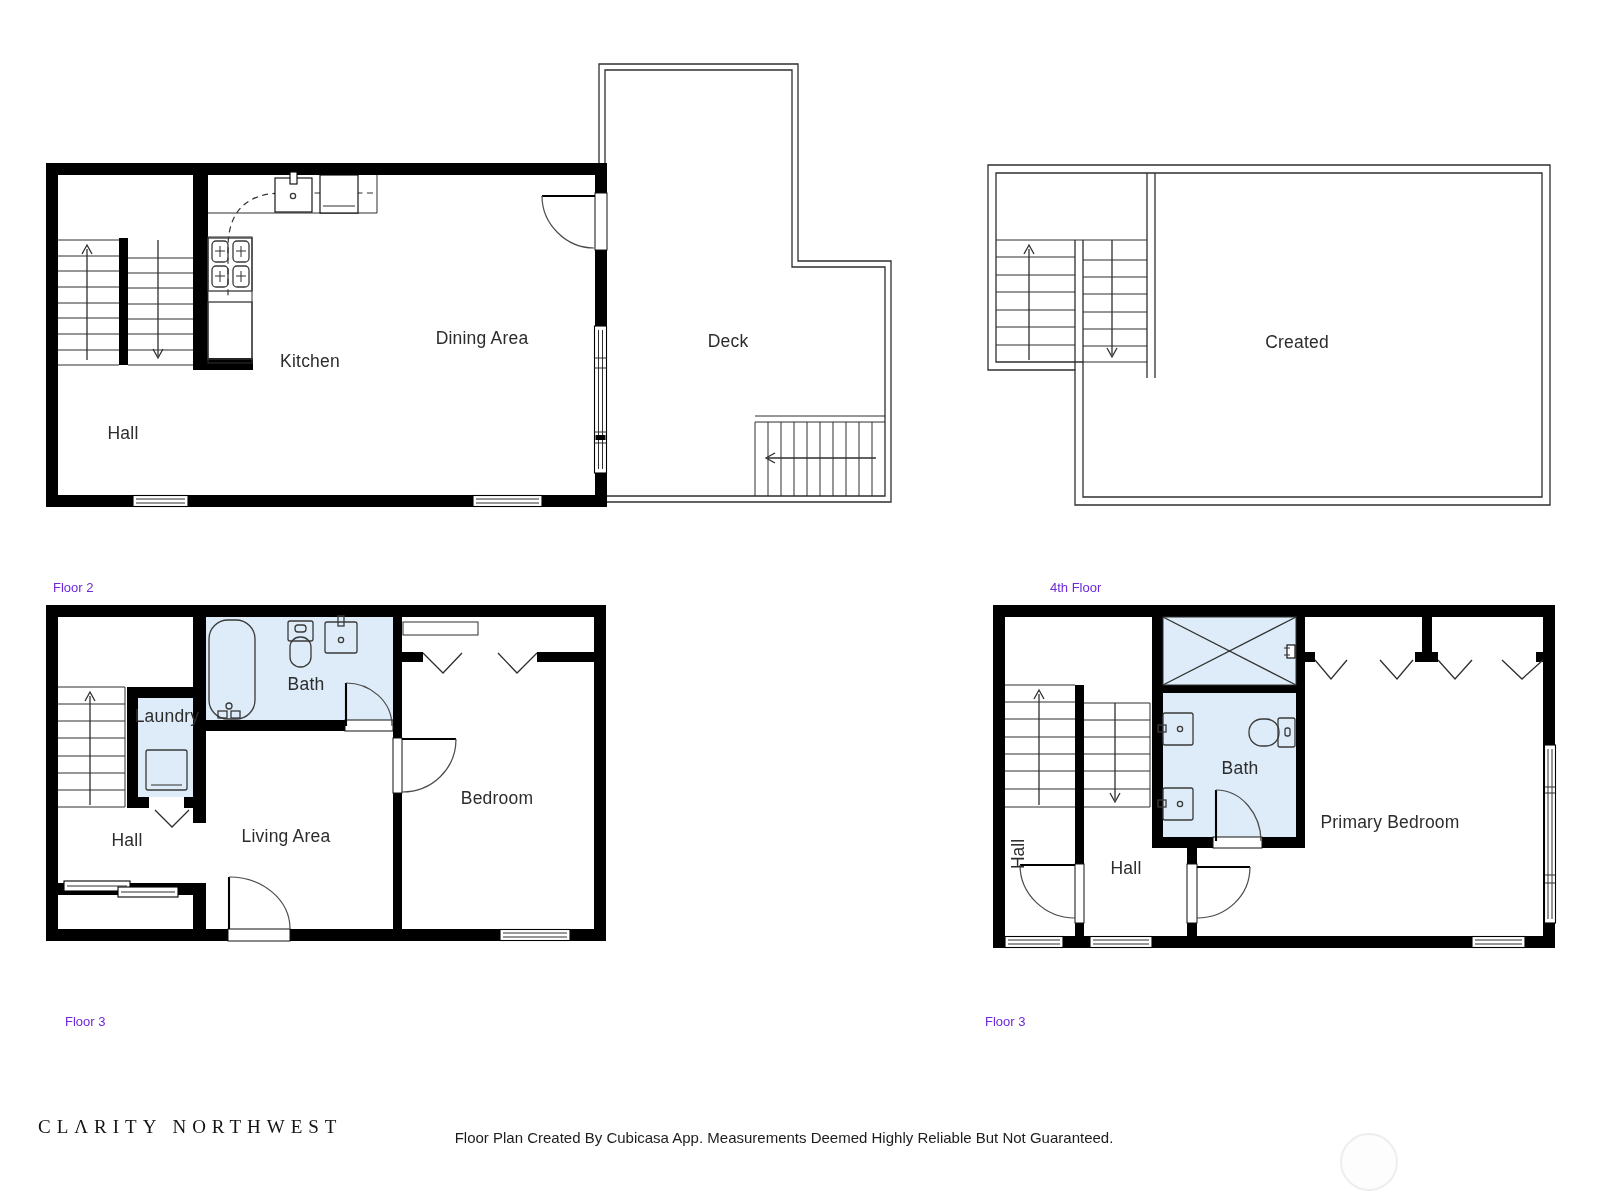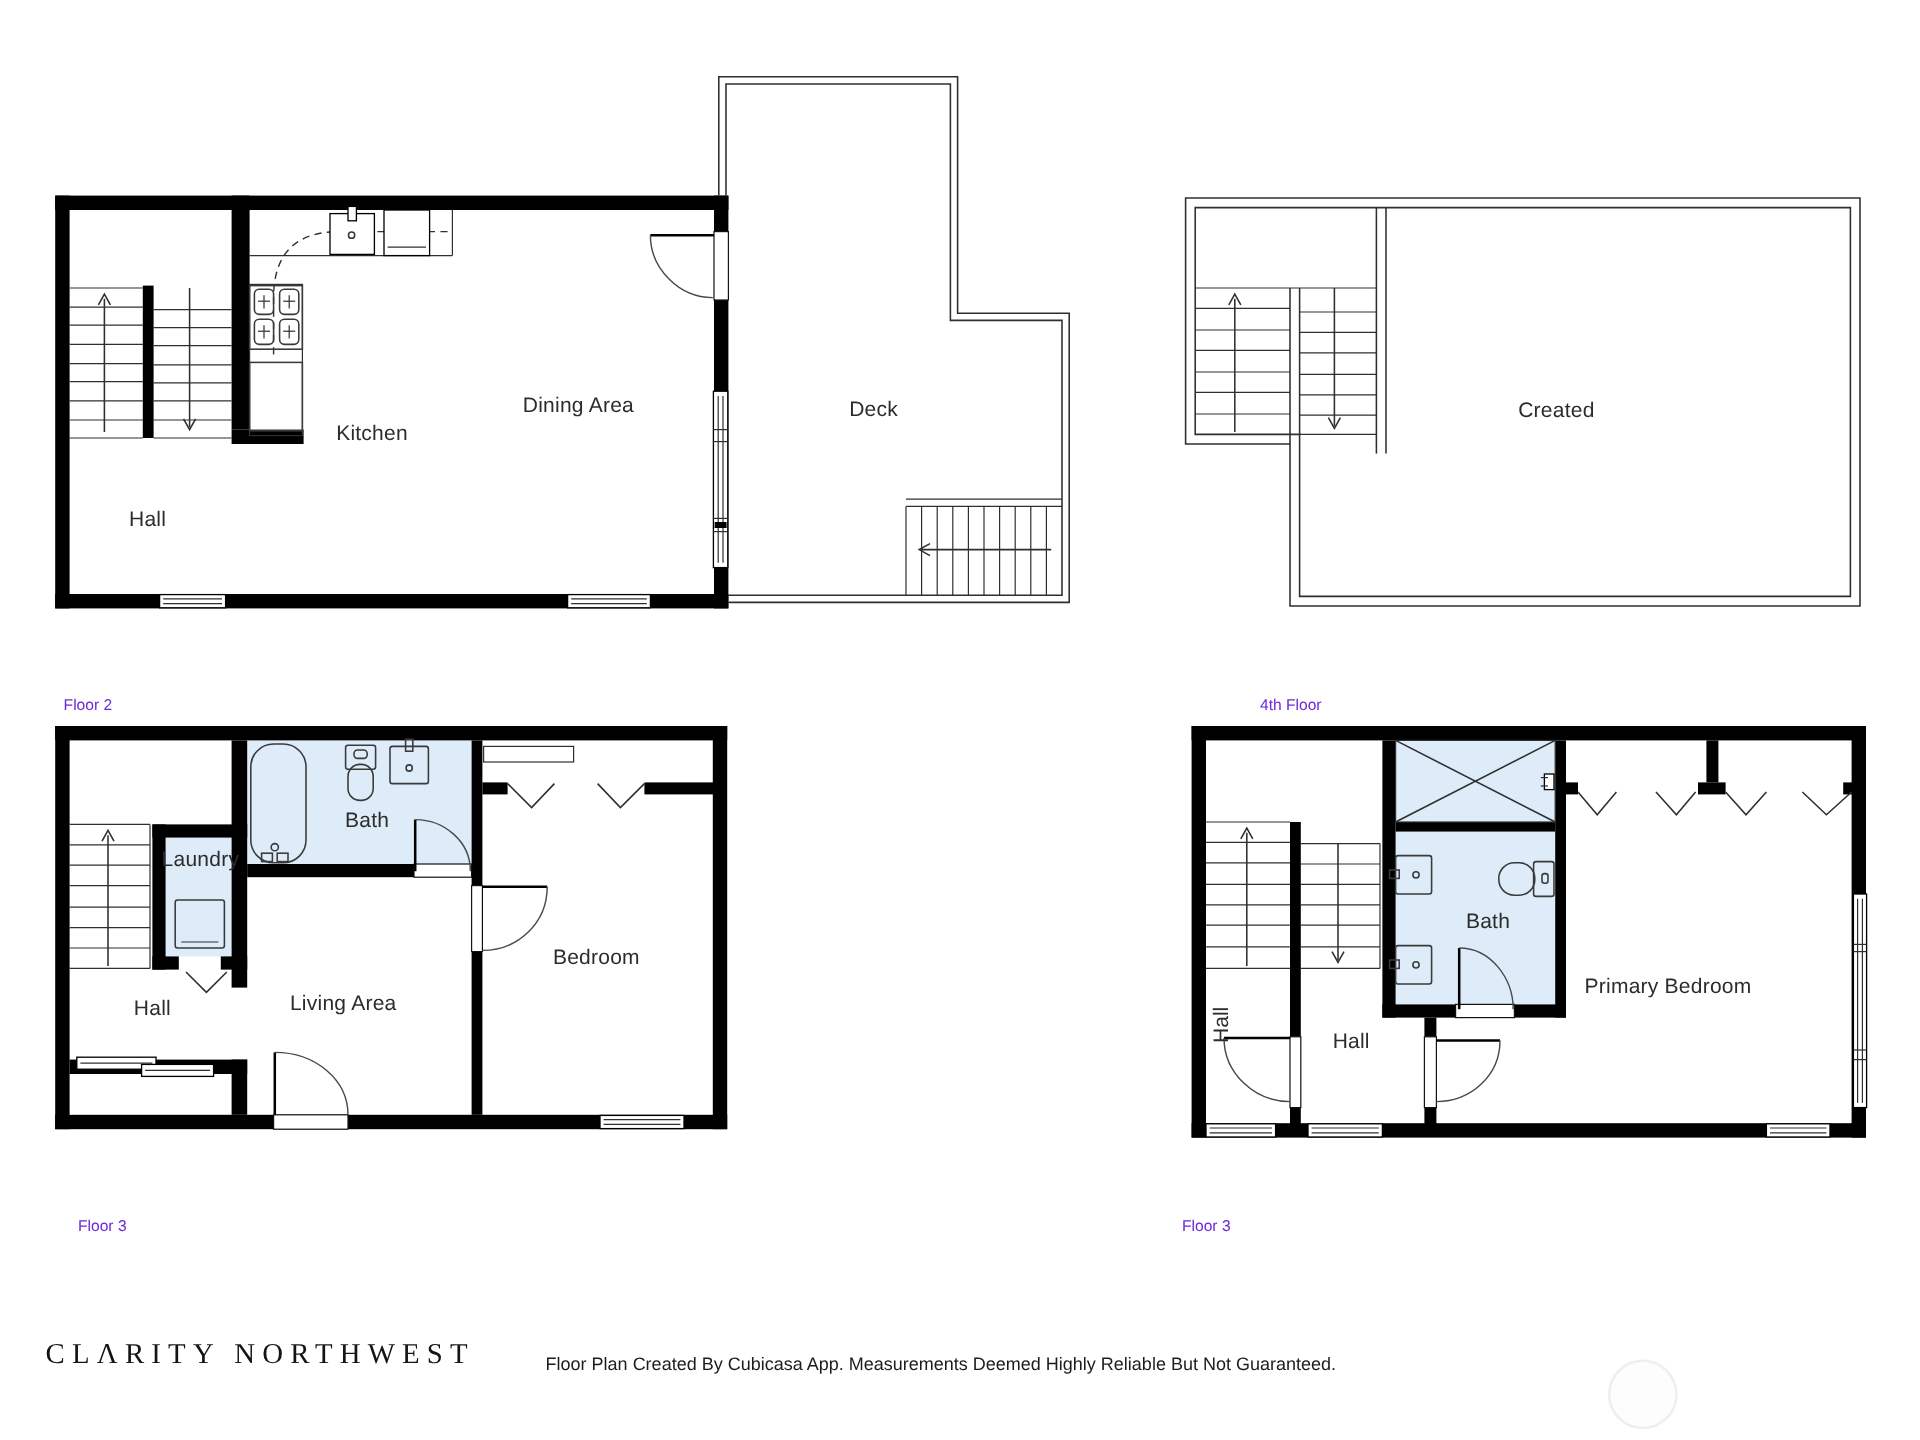--- a/index.html
+++ b/index.html
@@ -14,21 +14,21 @@
   .arc {stroke:#4a4a4a;stroke-width:1.2;fill:none;}
   .win {fill:#ffffff;stroke:#000;stroke-width:1.1;}
   .jamb{fill:#ffffff;stroke:#111;stroke-width:1;}
   .dash{stroke:#333;stroke-width:1.2;fill:none;stroke-dasharray:6 4.5;}
   .lbl{position:absolute;transform:translate(-50%,-50%);font-size:17.5px;color:#2c2c2c;
        white-space:nowrap;letter-spacing:.2px;}
   .lbl-vert{position:absolute;transform:translate(-50%,-50%) rotate(-90deg);font-size:17.5px;
        color:#2c2c2c;white-space:nowrap;}
   .title{position:absolute;font-size:13px;color:#6d28d9;white-space:nowrap;margin-top:32px;}
   .logo{position:absolute;left:38px;top:1116px;font-family:"Liberation Serif", serif;
-        font-size:24px;letter-spacing:6px;color:#141414;white-space:nowrap;}
+        font-size:19px;letter-spacing:6px;color:#141414;white-space:nowrap;}
   .disclaimer{position:absolute;left:784px;top:1137px;transform:translate(-50%,-50%);
         font-size:15px;color:#1c1c1c;white-space:nowrap;}
   .watermark{position:absolute;left:1340px;top:1133px;width:54px;height:54px;border-radius:50%;
         border:2.5px solid #eeeeee;background:#fdfdfd;}
 </style>
 </head>
 <body>
 
 <div id="canvas">
 

